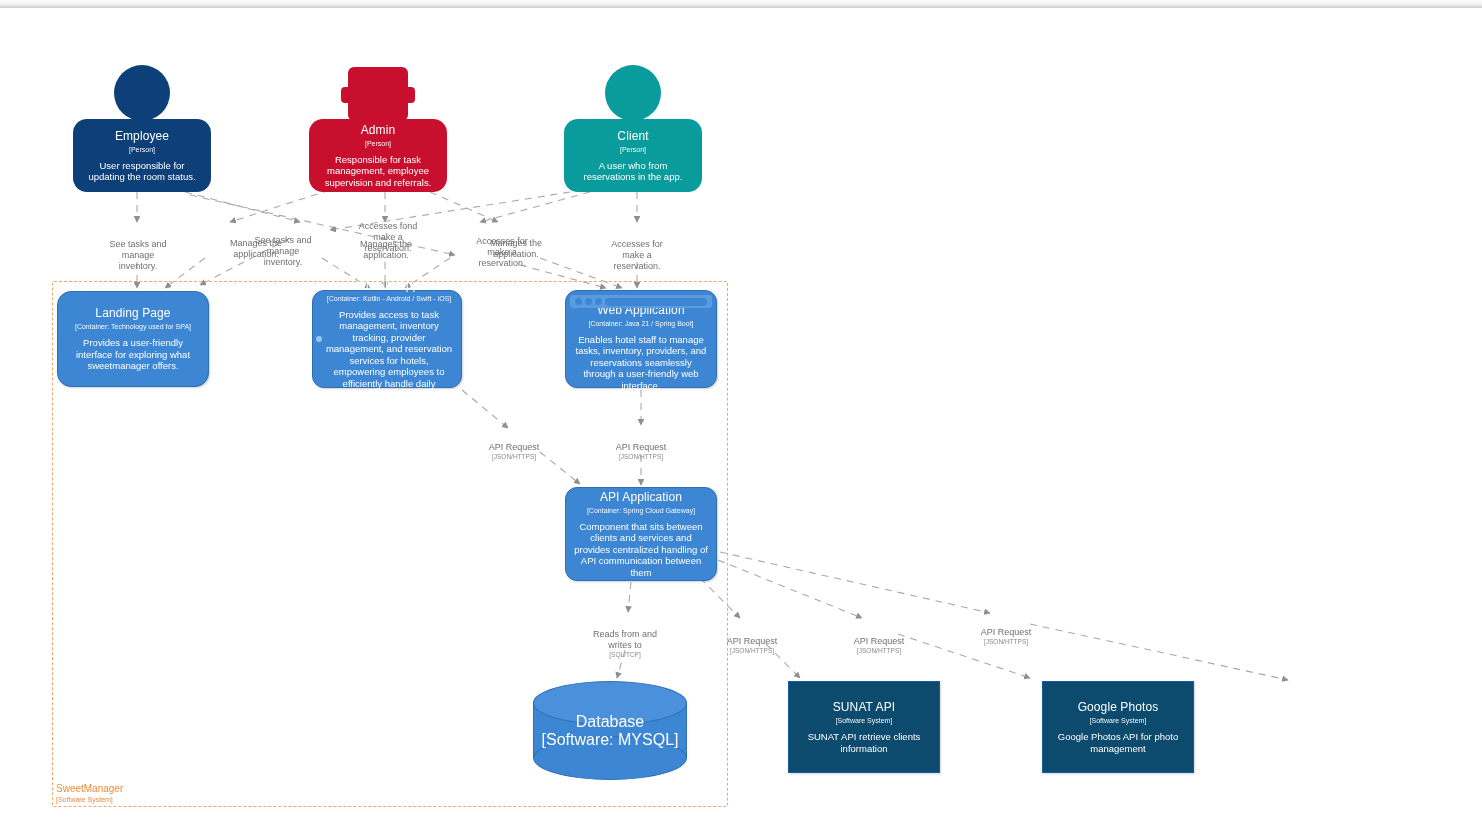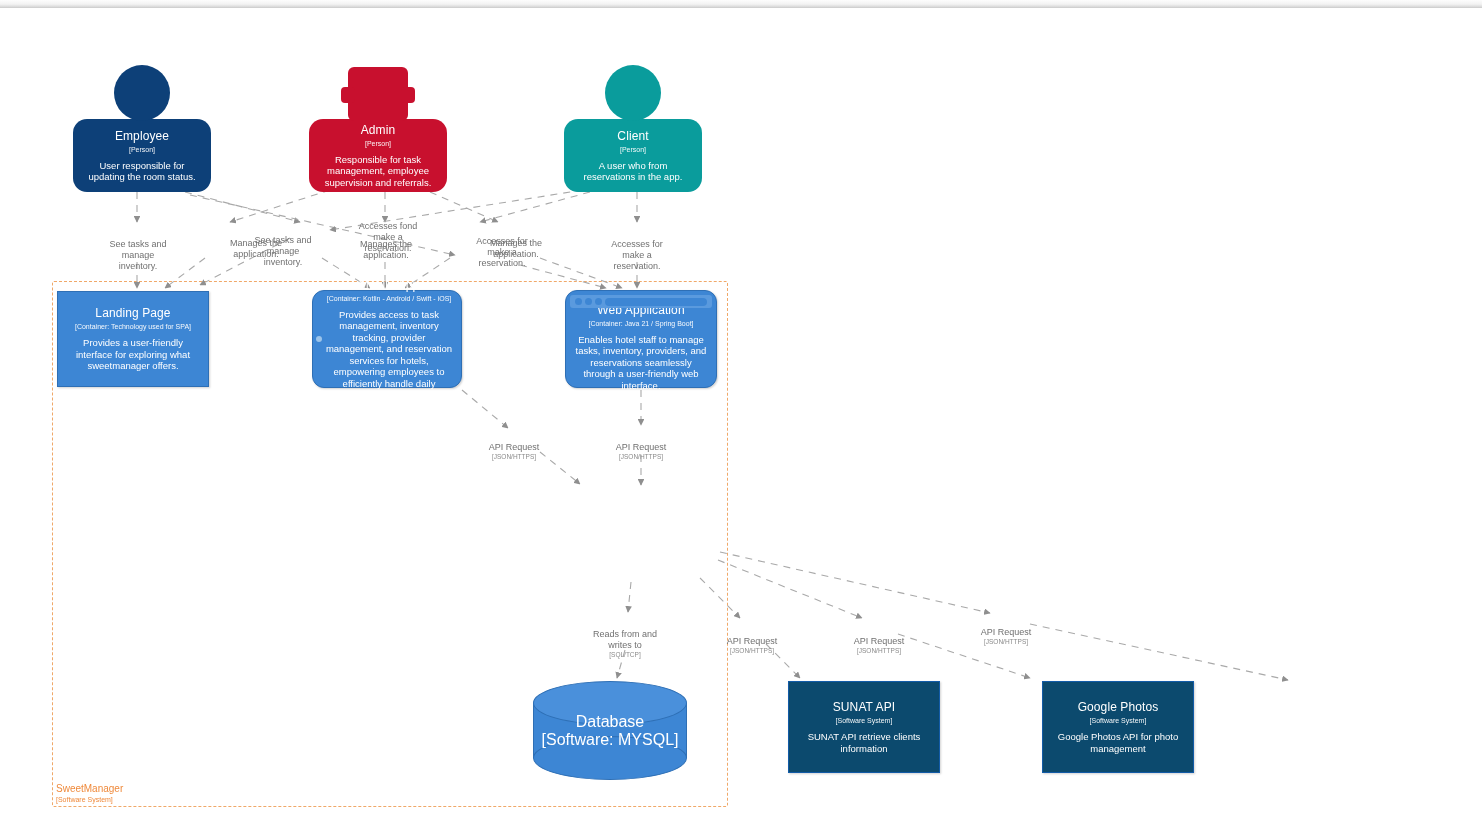--- a/index.html
+++ b/index.html
@@ -77,21 +77,21 @@
     border-radius: 4px;
     top: 20px;
   }
   .person.admin .p-ear-l { left: -7px; }
   .person.admin .p-ear-r { right: -7px; }
 
   
   .container-box {
     background: #3d86d4;
     border: 1px solid #2e6fb5;
-    border-radius: 0;
+    border-radius: 14px;
     box-shadow: 1px 1px 2px rgba(0,0,0,.18);
   }
   .container-box.rounded {
     border-radius: 12px;
   }
   .browser-chrome {
     position: absolute;
     left: 4px; right: 4px; top: 4px;
     height: 13px;
     border-radius: 3px;
@@ -308,20 +308,25 @@
       <div class="dot"></div>
       <div class="dot"></div>
       <div class="dot"></div>
       <div class="addr"></div>
     </div>
     <div class="n-title">Web Application</div>
     <div class="n-tech">[Container: Java 21 / Spring Boot]</div>
     <div class="n-desc">Enables hotel staff to manage tasks, inventory, providers, and reservations seamlessly through a user-friendly web interface.</div>
   </div>
 
+  <div class="node container-box rounded" style="left:565px; top:487px; width:152px; height:94px;">
+    <div class="n-title">API Application</div>
+    <div class="n-tech">[Container: Spring Cloud Gateway]</div>
+    <div class="n-desc">Component that sits between clients and services and provides centralized handling of API communication between them</div>
+  </div>
 
   <div class="db" style="left:533px; top:681px; width:154px; height:99px;">
     <div class="db-body"></div>
     <div class="db-bottom"></div>
     <div class="db-top"></div>
     <div class="db-label">
       <div class="n-title">Database</div>
       <div class="n-tech">[Software: MYSQL]</div>
     </div>
   </div>

